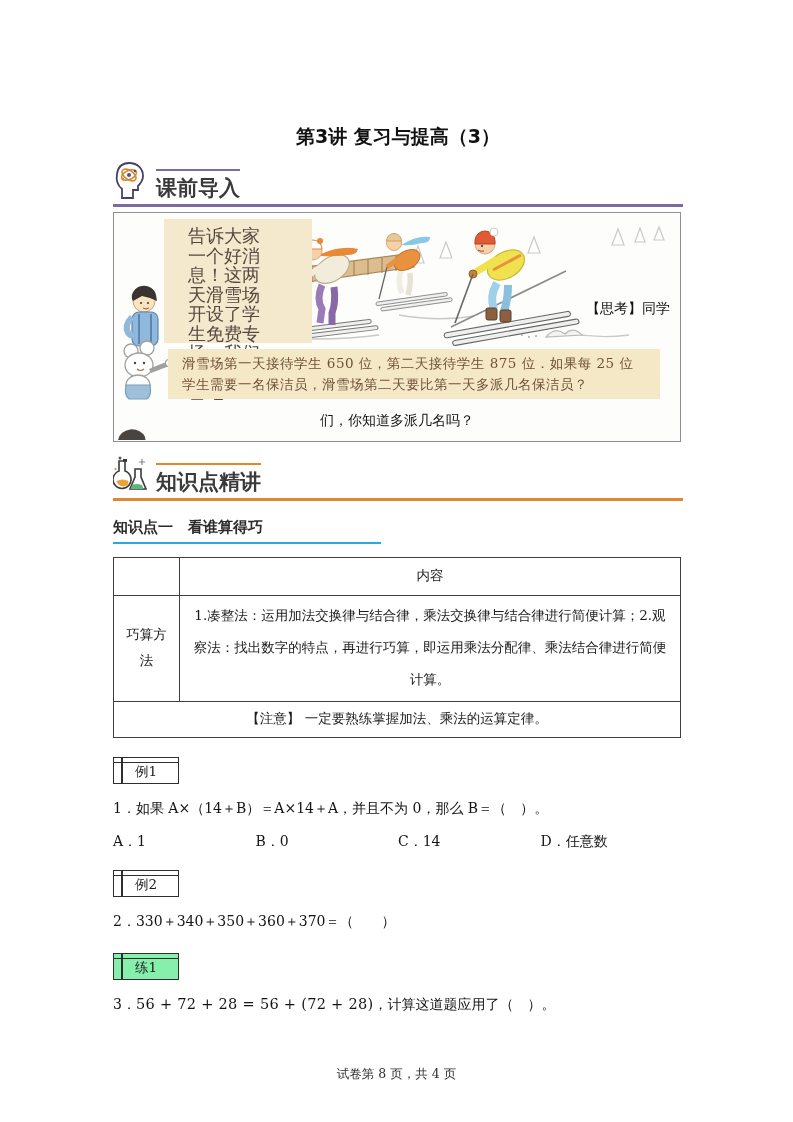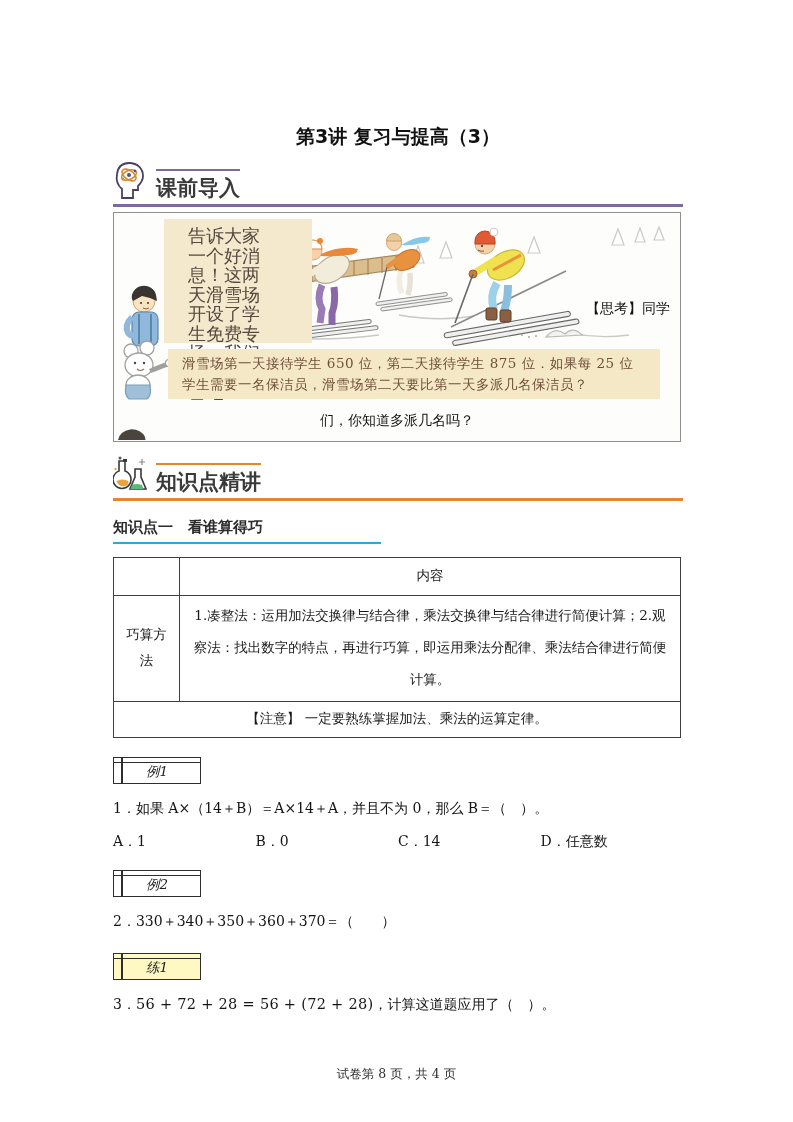--- a/index.html
+++ b/index.html
@@ -64,28 +64,28 @@
   
   table.ktable { margin-top:13px; width:568px; border-collapse:collapse; }
   table.ktable td { border:1.5px solid #3f3f3f; font-size:13.5px; color:#1a1a1a; }
   td.c1 { width:66px; text-align:center; line-height:1.9; padding:0 6px; }
   td.chead { height:38px; text-align:center; }
   td.cbody { height:106px; text-align:center; line-height:2.35; padding:2px 10px; }
   td.cnote { height:36px; text-align:center; }
 
   
   .tagbox {
-    position:relative; width:88px; height:27px; margin-top:19px;
+    position:relative; width:66px; height:27px; margin-top:19px;
     border:1.5px solid #2e2e2e; background:#fff;
     display:flex; align-items:center; justify-content:center;
-    font-size:13.5px; padding-left:0; padding-top:4px;font-style:italic;
+    font-size:13.5px; padding-left:0; padding-top:4px;
   }
   .tagbox::before { content:""; position:absolute; left:7px; top:0; bottom:0; width:1.5px; background:#2e2e2e; }
   .tagbox::after  { content:""; position:absolute; left:0; right:0; top:4px; height:1.5px; background:#2e2e2e; }
-  .tagbox.practice { background:#fef9c3; }
+  .tagbox.practice { background:#86efac; }
 
   .question { margin-top:16px; font-size:14px; color:#141414; }
   .options { margin-top:15px; display:flex; font-size:14px; color:#141414; }
   .options .opt { width:25%; }
 
   .formula { font-family:"DejaVu Serif","Liberation Serif",serif; font-size:14.5px; font-style:normal; letter-spacing:.3px; }
 
   .footer {
     position:absolute; left:0; right:0; top:1066px; text-align:center;
     font-size:12.5px; color:#2e2e2e;

